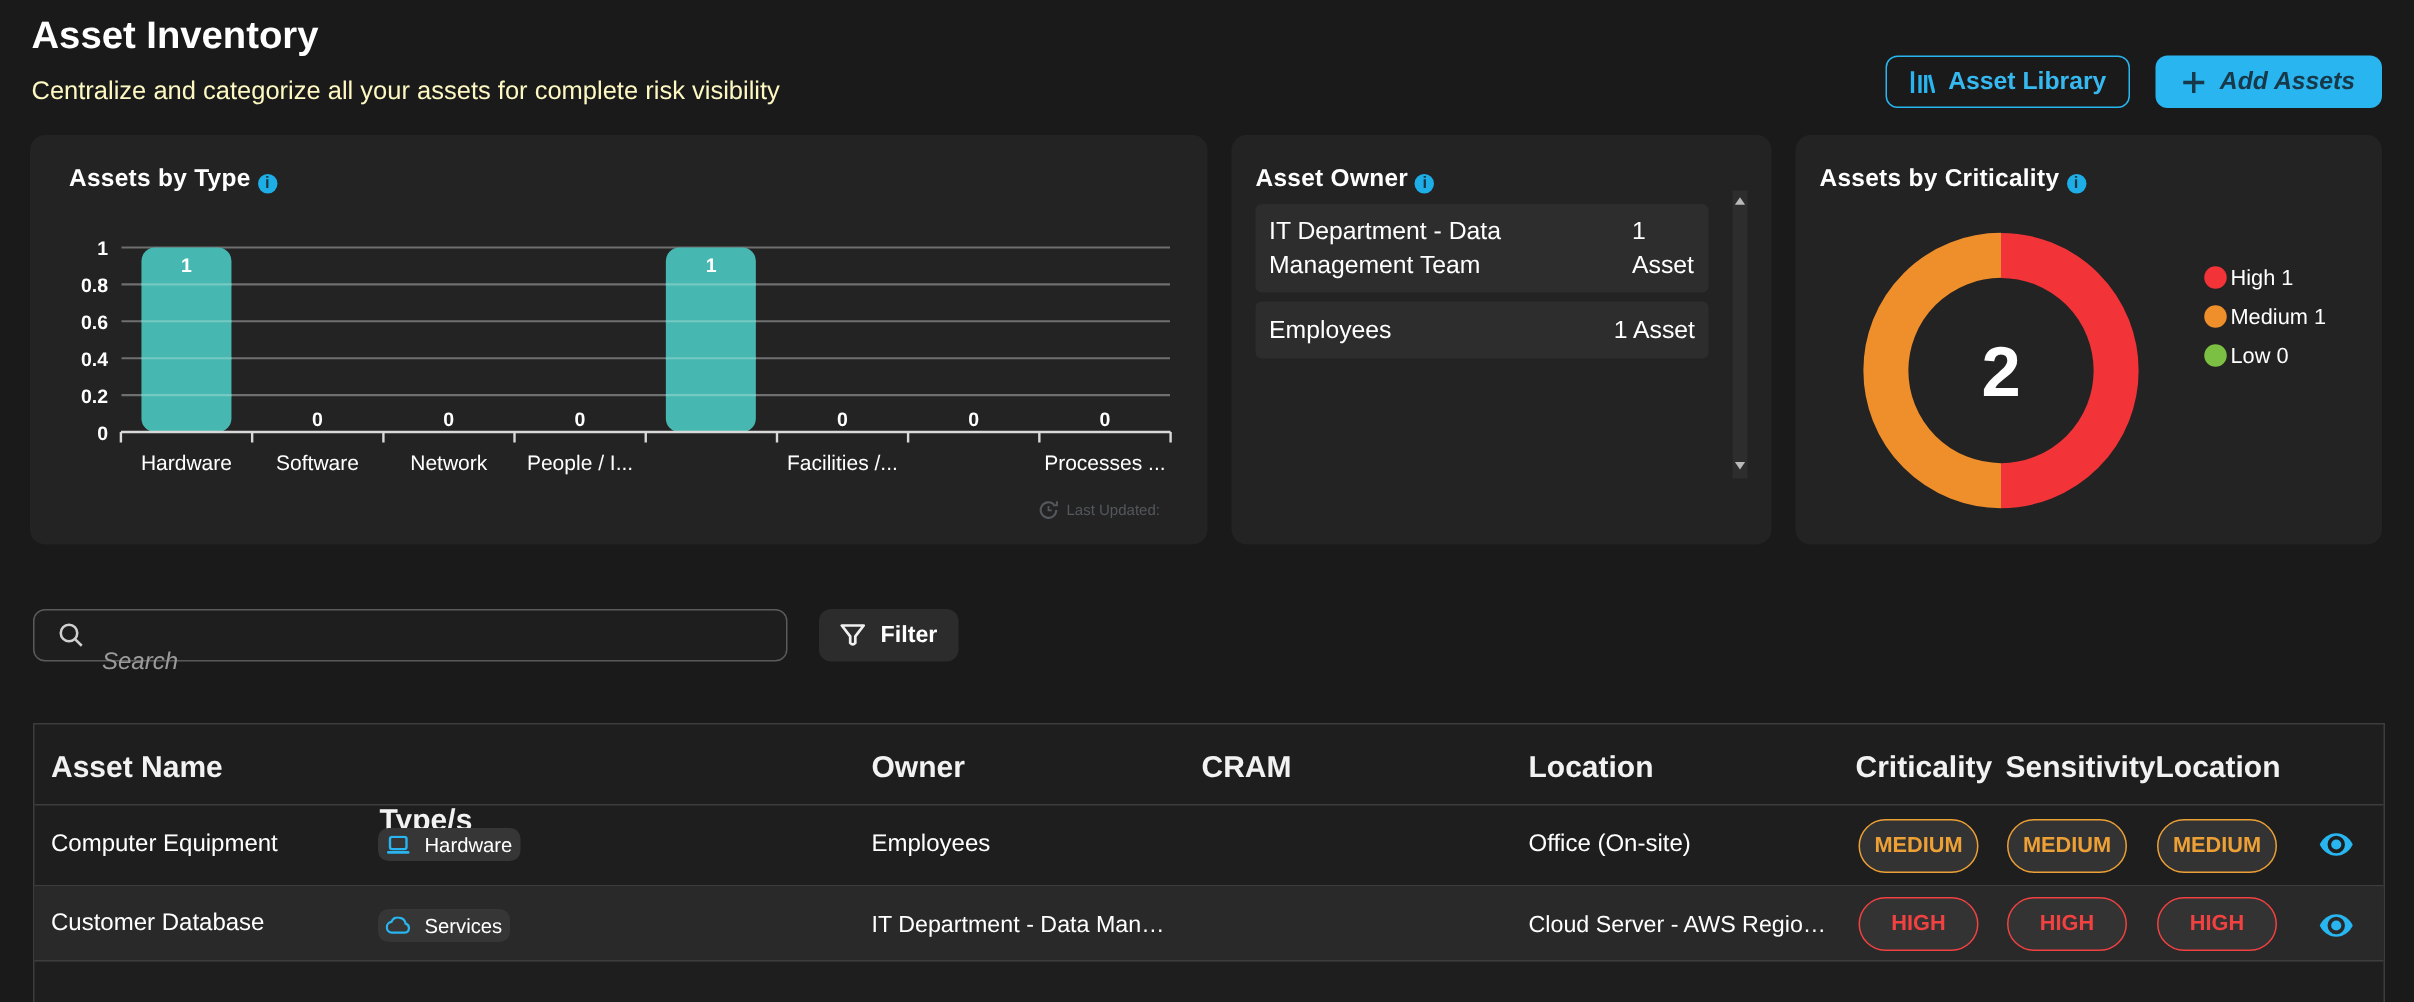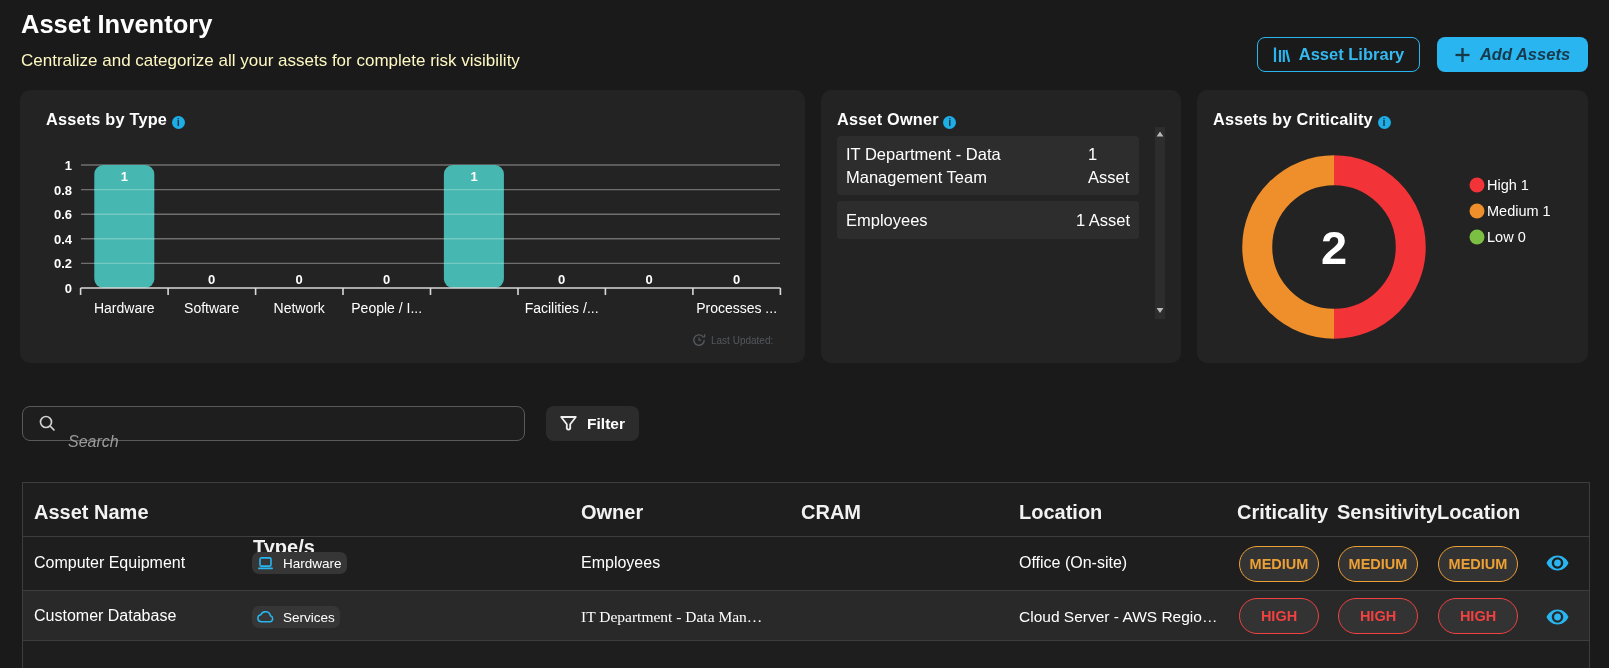--- a/index.html
+++ b/index.html
@@ -203,21 +203,21 @@
   </div>
 
   <div style="position:absolute; left:0; top:108px; width:100%; height:50px; border-bottom:1px solid #3d3d3d; background:#292929; color:#fff; font-size:16px;">
     <span style="position:absolute; left:11px; top:16px;">Customer Database</span>
     <div style="position:absolute; left:229px; top:15px; height:22px; background:#363636; border-radius:7px; display:flex; align-items:center; padding:0 5px; gap:9px; font-size:13.5px;">
       <svg width="17" height="12" viewBox="0 0 17 12">
           <path d="M4.3,10.8 a3.6,3.6 0 0 1 -0.4,-7.15 a5,5 0 0 1 9.5,1.1 a3.1,3.1 0 0 1 -0.5,6.05 z" fill="none" stroke="#29b5ef" stroke-width="1.5"></path>
         </svg>
       <span>Services</span>
     </div>
-    <span style="position:absolute; left:558px; top:17px; font-size:15.5px;font-family:Liberation Serif, serif;">IT Department - Data Man…</span>
+    <span style="position:absolute; left:558px; top:17px; font-size:15.5px;">IT Department - Data Man…</span>
     <span style="position:absolute; left:996px; top:17px; font-size:15.5px;">Cloud Server - AWS Regio…</span>
     <div style="position:absolute; left:1216px; top:7px; width:80px; height:36px; border:1.5px solid #f14141; border-radius:18px; background:#333; color:#f14141; font-size:14.5px; font-weight:bold; display:flex; align-items:center; justify-content:center;">HIGH</div>
     <div style="position:absolute; left:1315px; top:7px; width:80px; height:36px; border:1.5px solid #f14141; border-radius:18px; background:#333; color:#f14141; font-size:14.5px; font-weight:bold; display:flex; align-items:center; justify-content:center;">HIGH</div>
     <div style="position:absolute; left:1415px; top:7px; width:80px; height:36px; border:1.5px solid #f14141; border-radius:18px; background:#333; color:#f14141; font-size:14.5px; font-weight:bold; display:flex; align-items:center; justify-content:center;">HIGH</div>
     <svg width="23" height="16" viewBox="0 0 23 16" style="position:absolute; left:1523px; top:18px;">
         <path d="M11.5,0.5 C16.5,0.5 20.6,3.8 22.5,8 C20.6,12.2 16.5,15.5 11.5,15.5 C6.5,15.5 2.4,12.2 0.5,8 C2.4,3.8 6.5,0.5 11.5,0.5 Z" fill="#29b5ef"></path>
         <circle cx="11.5" cy="8" r="4.6" fill="none" stroke="#292929" stroke-width="2.4"></circle>
       </svg>
   </div>
 </div>

